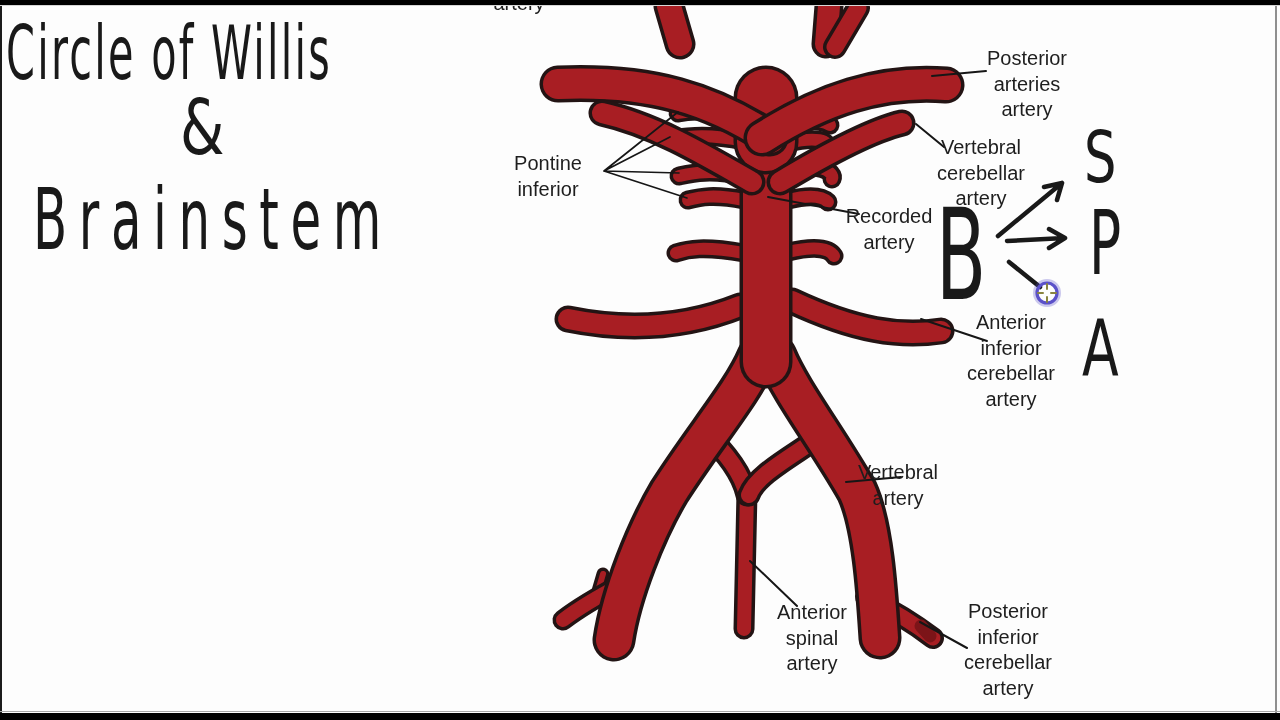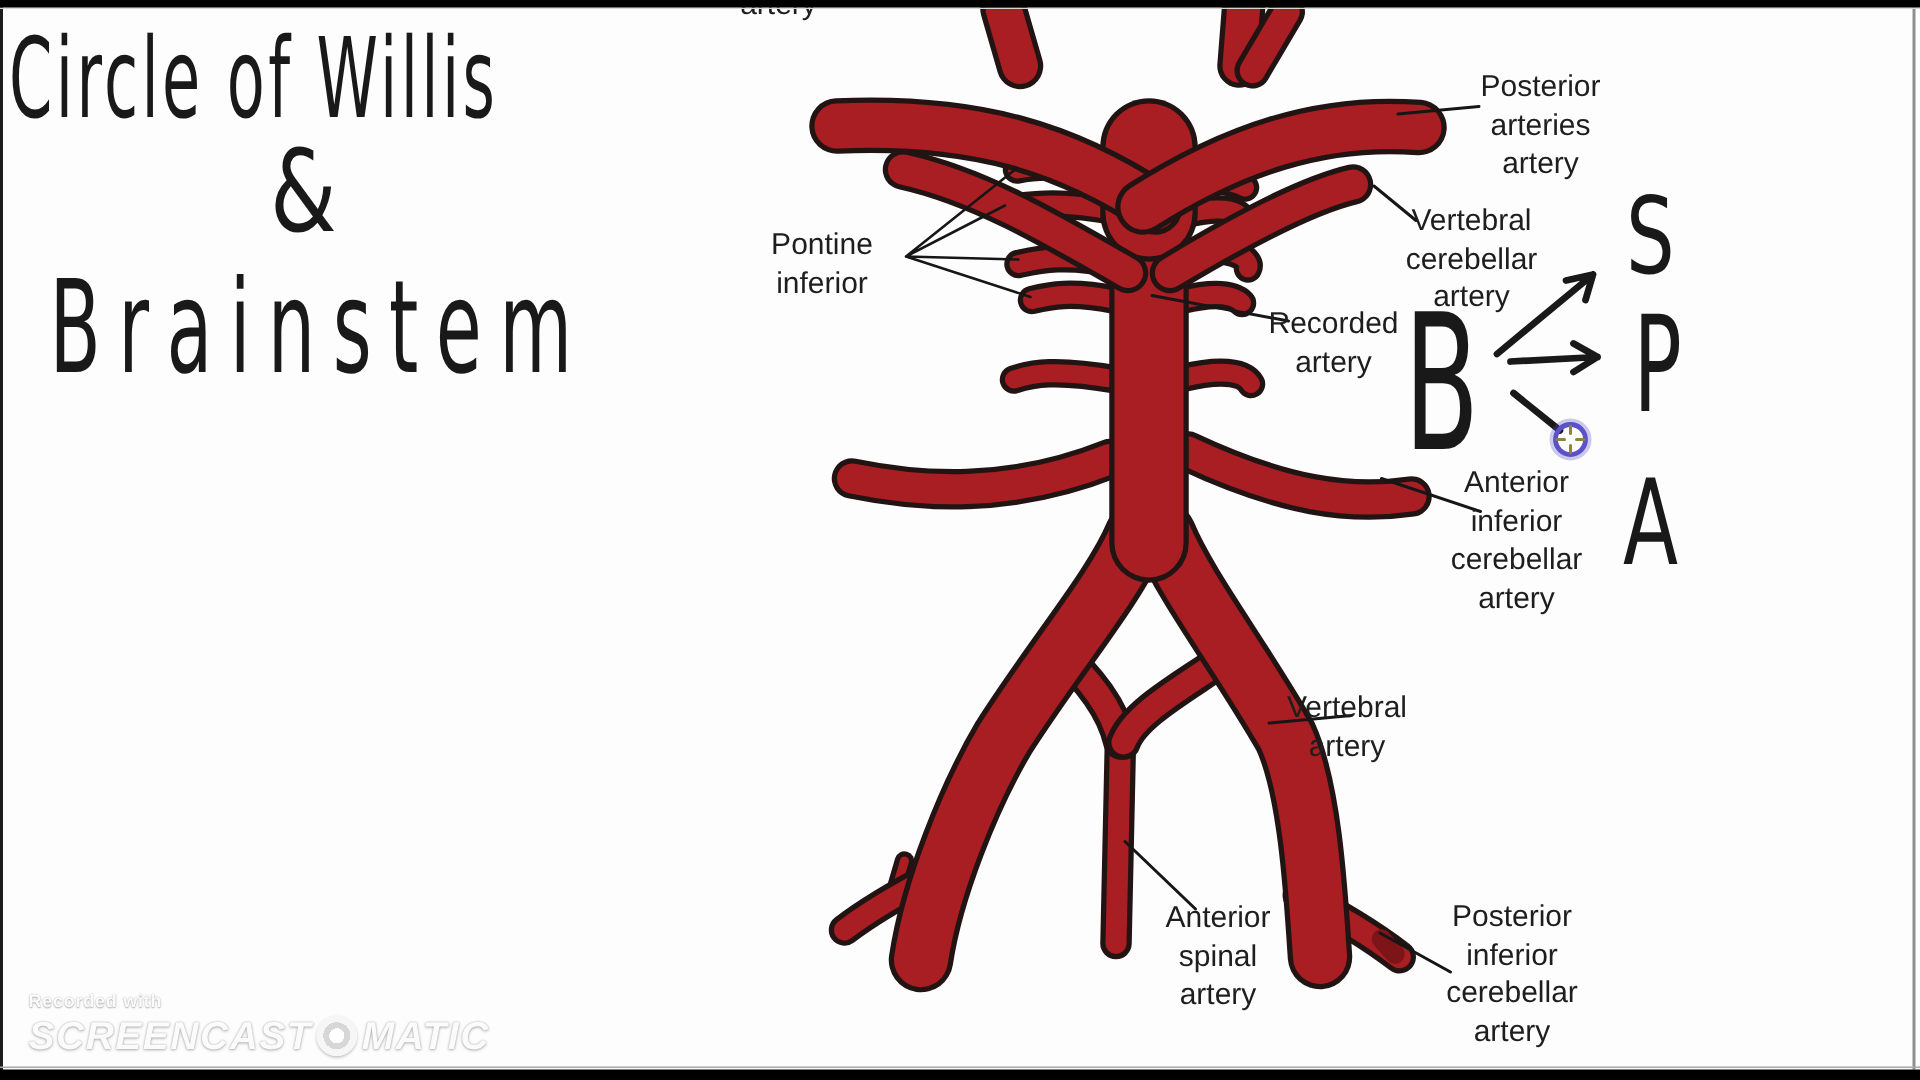--- a/index.html
+++ b/index.html
@@ -239,28 +239,20 @@
     <div>artery</div>
   </div>
 
   <div class="dlabel" style="left:1008px;top:599px">
     <div>Posterior</div>
     <div>inferior</div>
     <div>cerebellar</div>
     <div>artery</div>
   </div>
 
-  <div class="watermark">
-    <div class="wm-recorded">Recorded with</div>
-    <div class="wm-brand">
-      <span>SCREENCAST</span>
-      <span class="wm-logo"></span>
-      <span>MATIC</span>
-    </div>
-  </div>
 
   <div class="letterbox top"></div>
   <div class="letterbox bottom"></div>
   <div class="edge-left"></div>
   <div class="edge-right"></div>
   <div class="edge-top-line"></div>
   <div class="edge-bottom-line"></div>
 
 </div>
 

